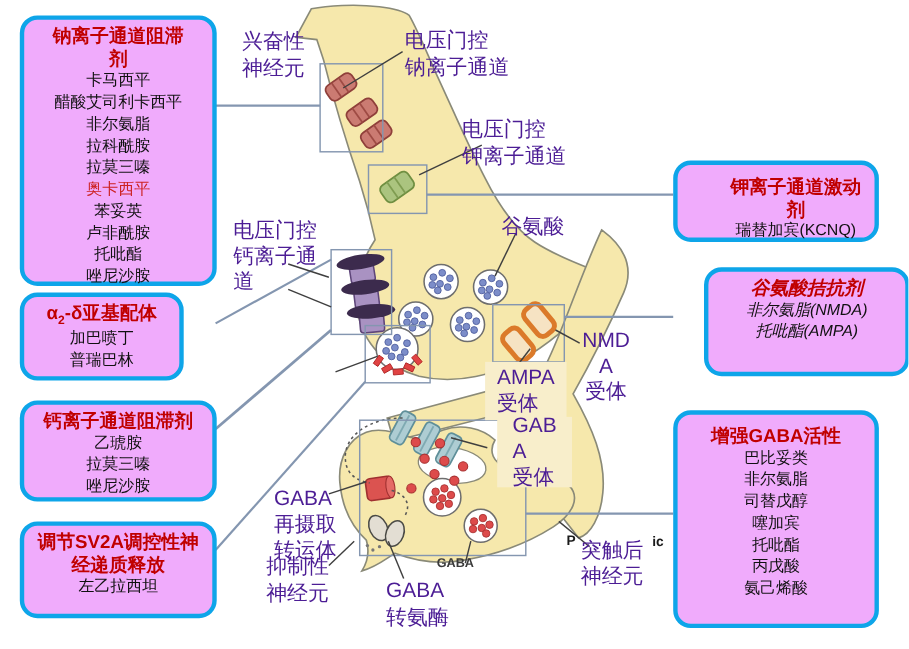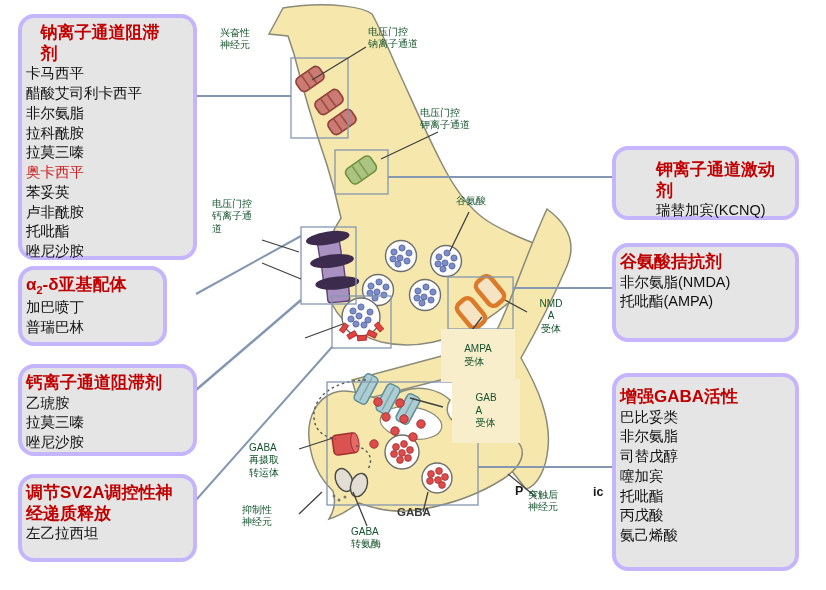--- a/index.html
+++ b/index.html
@@ -1,26 +1,26 @@
 <!DOCTYPE html>
 <html><head>
 <meta charset="utf-8">
 <style>
   html,body{margin:0;padding:0;background:#fff;}
   body{font-family:"Liberation Sans","DejaVu Sans",sans-serif;}
   .stage{position:relative;width:826px;height:590px;background:#fff;overflow:hidden;}
   .stage svg{position:absolute;left:0;top:0;}
-  .callout{position:absolute;background:#e5e5e5;border:4px solid #c4b5fd;border-radius:16px;
-           padding:5px 4px;box-sizing:border-box;z-index:3;}
+  .callout{position:absolute;background:#f0abfc;border:4px solid #0ea5e9;border-radius:16px;
+           text-align:center;padding:5px 4px;box-sizing:border-box;z-index:3;}
   .callout .title{color:#C00000;font-weight:bold;font-size:17px;line-height:1.22;}
   .callout .title.narrow{max-width:134px;margin:0 auto;}
   .callout .item{font-size:14.5px;line-height:1.36;color:#111;}
   .callout .item.highlight{color:#CC2222;}
   .callout sub{font-size:11px;}
-  .dlabel{position:absolute;font-size:10px;line-height:1.24;color:#14532d;
+  .dlabel{position:absolute;font-size:19px;line-height:1.24;color:#4c1d95;
           white-space:pre-line;z-index:2;}
   .dlabel.center{text-align:center;}
   .notebox{background:#F8EECB;box-sizing:border-box;display:flex;align-items:center;
            justify-content:center;}
   .tiny{font-size:11.5px;font-weight:bold;color:#3A3A3A;}
   .frag{font-size:12.5px;font-weight:bold;color:#1A1A1A;}
 </style>
 </head>
 <body>
 
@@ -321,21 +321,21 @@
   <div class="callout" style="left:18px;top:474px;width:179px;height:88px;">
     <div class="title">调节SV2A调控性神经递质释放</div>
     <div class="item">左乙拉西坦</div>
   </div>
 
   <div class="callout" style="left:612px;top:146px;width:187px;height:74px;padding-top:10px;padding-left:40px;">
     <div class="title">钾离子通道激动剂</div>
     <div class="item">瑞替加宾(KCNQ)</div>
   </div>
 
-  <div class="callout" style="left:612px;top:243px;width:187px;height:99px;">
+  <div class="callout" style="left:640px;top:243px;width:187px;height:99px;font-style:italic;">
     <div class="title">谷氨酸拮抗剂</div>
     <div class="item">非尔氨脂(NMDA)</div>
     <div class="item">托吡酯(AMPA)</div>
   </div>
 
   <div class="callout" style="left:612px;top:373px;width:187px;height:198px;padding-top:10px;">
     <div class="title">增强GABA活性</div>
     <div class="item">巴比妥类</div>
     <div class="item">非尔氨脂</div>
     <div class="item">司替戊醇</div>

